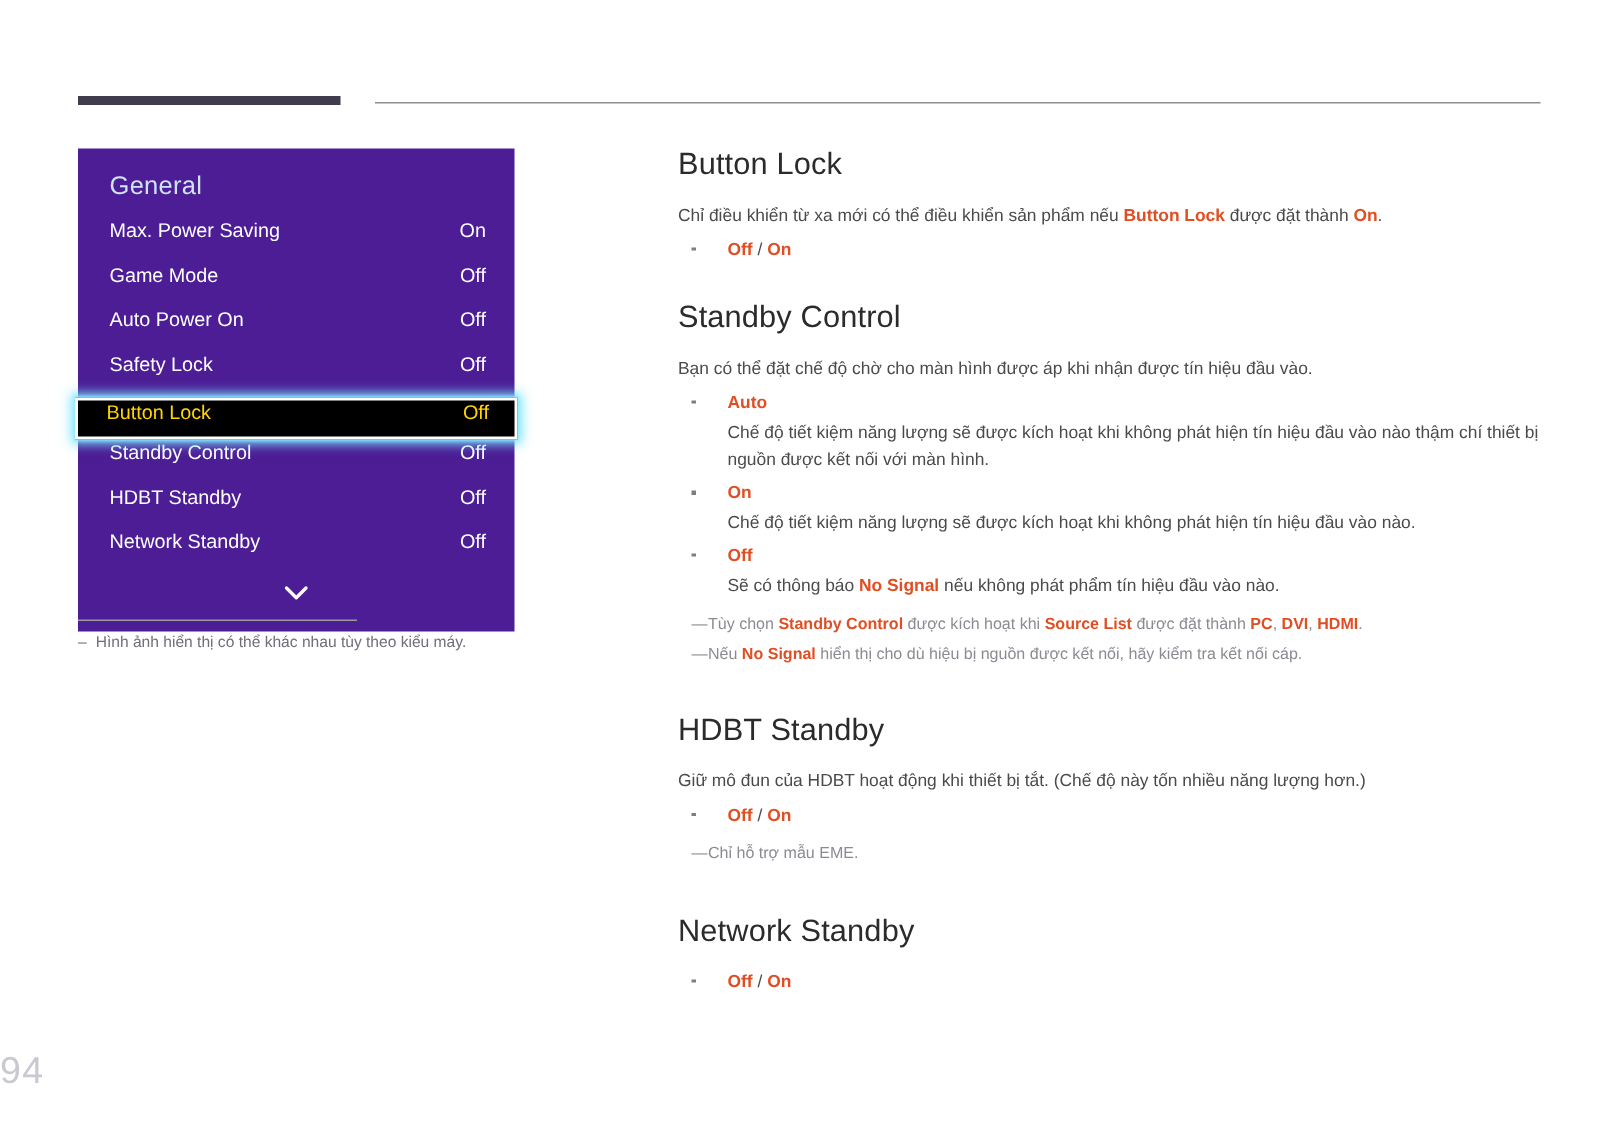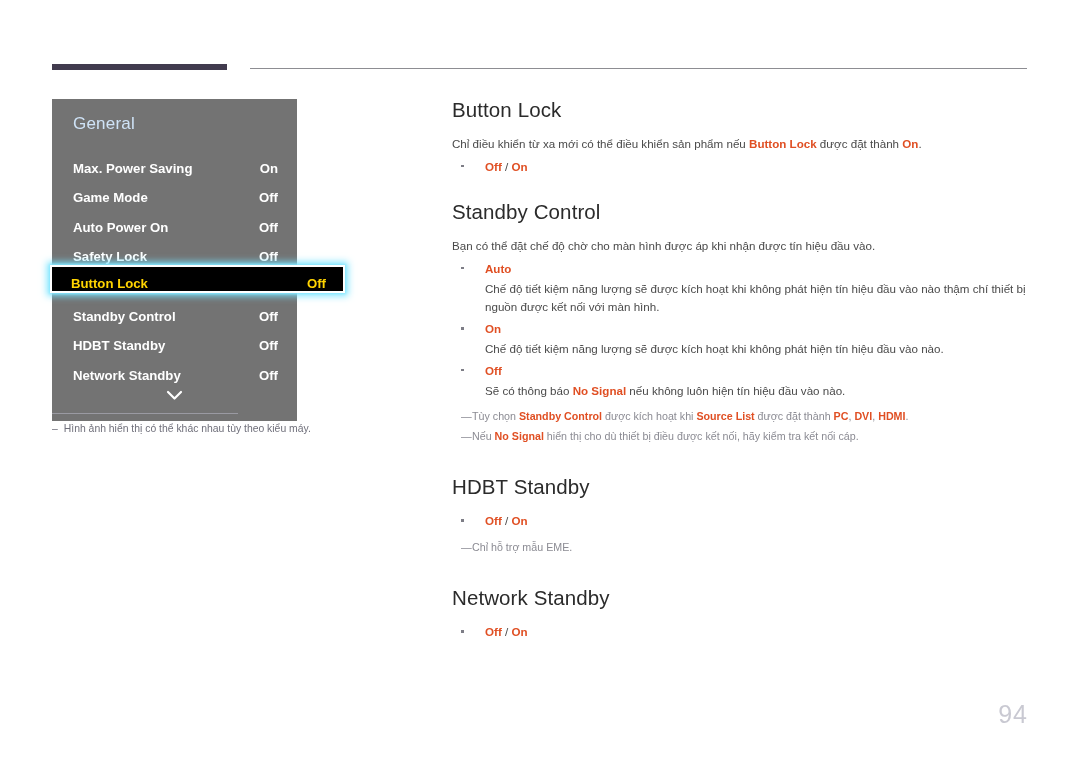--- a/index.html
+++ b/index.html
@@ -42,43 +42,42 @@
   }
 
   
   .osd-wrap {
     position: absolute;
     left: 52px;
     top: 99px;
     width: 291px;
   }
   .osd-panel {
-    width: 245px;
-    background: #737373;
+    width: 291px;
+    background: #4c1d95;
     padding: 0 0 14px 0;
     box-sizing: border-box;
     position: relative;
   }
   .osd-title {
     color: #cfe3f7;
     font-size: 17px;
     padding: 15px 0 12px 21px;
     letter-spacing: .2px;
   }
   .osd-row {
     height: 29.6px;
     display: flex;
-    align-items: flex-end;
+    align-items: flex-start;
     justify-content: space-between;
     padding: 0 19px 0 21px;
     box-sizing: border-box;
     position: relative;
     color: #ffffff;
     font-size: 13.2px;
-    font-weight: bold;
   }
   .osd-row .osd-label { white-space: nowrap; }
   .osd-row .osd-value { white-space: nowrap; }
 
   .osd-row.selected {
     position: absolute;
     left: -2px;
     width: 295px;
     height: 28px;
     background: #000000;
@@ -196,21 +195,21 @@
     color: #8b8b93;
   }
   .note .kw { color: #e04f23; font-weight: bold; }
 
   
   .page-num {
     position: absolute;
     left: 0;
     top: 700px;
     width: 1028px;
-    text-align: right;
+    text-align: left;
     font-size: 25px;
     color: #c9c9d2;
     letter-spacing: 1px;
   }
 </style>
 </head>
 <body>
 
 <div class="header-rules">
   <div class="rule-thick"></div>
@@ -299,31 +298,32 @@
       <li>
         <span class="opt">Auto</span>
         <div class="sub-para">Chế độ tiết kiệm năng lượng sẽ được kích hoạt khi không phát hiện tín hiệu đầu vào nào thậm chí thiết bị nguồn được kết nối với màn hình.</div>
       </li>
       <li>
         <span class="opt">On</span>
         <div class="sub-para">Chế độ tiết kiệm năng lượng sẽ được kích hoạt khi không phát hiện tín hiệu đầu vào nào.</div>
       </li>
       <li>
         <span class="opt">Off</span>
-        <div class="sub-para"><span>Sẽ có thông báo </span><span class="kw">No Signal</span><span> nếu không luôn hiện tín hiệu đầu vào nào.</span></div>
+        <div class="sub-para"><span>Sẽ có thông báo </span><span class="kw">No Signal</span><span> nếu không phát phẩm tín hiệu đầu vào nào.</span></div>
       </li>
     </ul>
     <div class="notes">
       <div class="note"><span class="ndash">—</span><span>Tùy chọn </span><span class="kw">Standby Control</span><span> được kích hoạt khi </span><span class="kw">Source List</span><span> được đặt thành </span><span class="kw">PC</span><span>, </span><span class="kw">DVI</span><span>, </span><span class="kw">HDMI</span><span>.</span></div>
-      <div class="note"><span class="ndash">—</span><span>Nếu </span><span class="kw">No Signal</span><span> hiển thị cho dù thiết bị điều được kết nối, hãy kiểm tra kết nối cáp.</span></div>
+      <div class="note"><span class="ndash">—</span><span>Nếu </span><span class="kw">No Signal</span><span> hiển thị cho dù hiệu bị nguồn được kết nối, hãy kiểm tra kết nối cáp.</span></div>
     </div>
   </div>
 
   <div class="sec sec-hdbt">
     <h2 class="sec-title">HDBT Standby</h2>
+    <p class="para">Giữ mô đun của HDBT hoạt động khi thiết bị tắt. (Chế độ này tốn nhiều năng lượng hơn.)</p>
     <ul class="blist">
       <li><span class="opt">Off</span><span class="opt-sep"> / </span><span class="opt">On</span></li>
     </ul>
     <div class="notes">
       <div class="note"><span class="ndash">—</span><span>Chỉ hỗ trợ mẫu EME.</span></div>
     </div>
   </div>
 
   <div class="sec sec-network">
     <h2 class="sec-title">Network Standby</h2>

